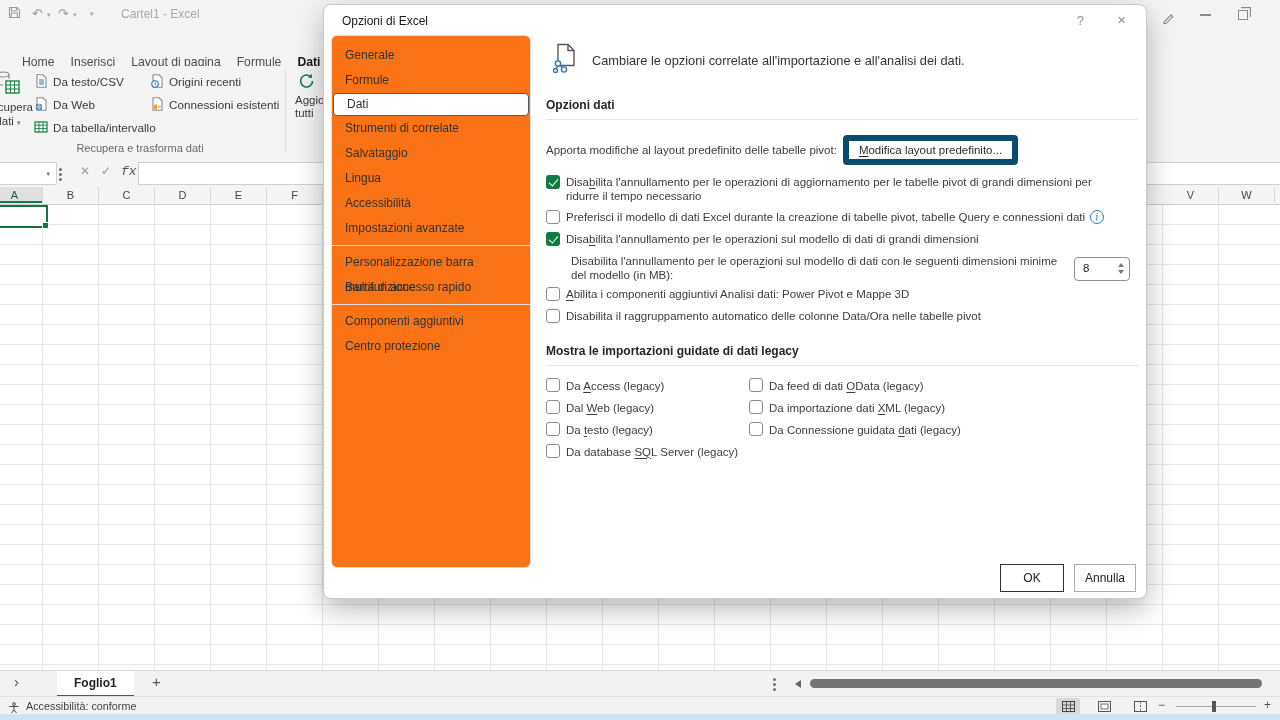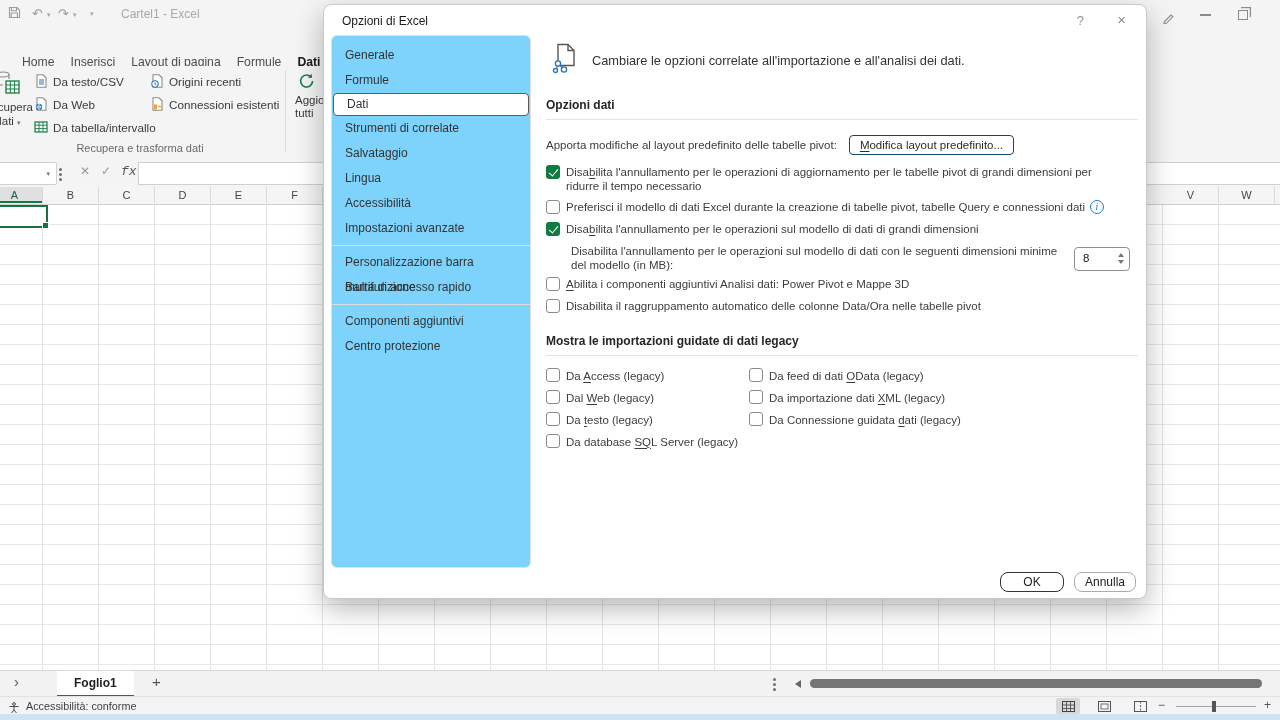--- a/index.html
+++ b/index.html
@@ -76,32 +76,32 @@
   #zoom-thumb{position:absolute;left:1212px;top:4px;width:4px;height:11px;background:#555}
   #zoom-plus{position:absolute;left:1264px;top:1px;font-size:12px;color:#555}
   #taskstrip{left:0;top:714px;width:1280px;height:6px;background:#cfe3f4}
 
   
   #dialog{left:323px;top:4px;width:822px;height:593px;background:#fff;border:1px solid #c9c9c9;
           border-radius:8px;box-shadow:0 10px 28px rgba(0,0,0,.28);z-index:10}
   #dlg-title{position:absolute;left:18px;top:9px;font-size:12px;color:#1b1b1b}
   #dlg-help{position:absolute;right:62px;top:8px;font-size:13px;color:#8f8f8f}
   #dlg-close{position:absolute;right:20px;top:6px;font-size:15px;color:#8f8f8f}
-  #nav{position:absolute;left:7px;top:30px;width:200px;height:533px;background:#7dd3fc;
+  #nav{position:absolute;left:7px;top:30px;width:200px;height:533px;background:#f97316;
        border:1px solid #e1e1e1;border-radius:6px;box-sizing:border-box;padding-top:7px}
   .nav-item{height:25px;line-height:25px;padding-left:13px;font-size:12px;color:#333}
   .nav-item.selected{background:#fff;border:1.5px solid #5c5c5c;border-radius:4px;margin:0 1px;line-height:21px;height:21px}
   .nav-div{height:1px;background:#dcdcdc;margin:4px 0}
   #content{position:absolute;left:222px;top:30px;width:592px}
   #intro{display:flex;align-items:center;gap:13px;margin:8px 0 0 6px}
   #intro .t{font-size:12.8px;color:#333}
   .sec-title{font-size:12px;font-weight:bold;color:#262626;margin-top:20px}
   .sec-hr{border:none;border-top:1px solid #e4e4e4;margin:7px 0 0 0}
   #pivotrow{display:flex;align-items:center;margin-top:15px;font-size:11.5px;color:#3d3d3d}
-  #pivotBtn{margin-left:12px;padding:3px 10px;border:1px solid #0c4a6e;border-radius:4px;background:#fff;
+  #pivotBtn{margin-left:6px;padding:3px 10px;border:6px solid #0c4a6e;border-radius:4px;background:#fff;
             font-size:11.5px;color:#2c2c2c;font-family:"Liberation Sans",sans-serif}
   #optList{margin-top:11px}
   .opt{display:flex;align-items:flex-start;margin-bottom:8px;font-size:11.5px;color:#3d3d3d;line-height:13.5px}
   .opt .olbl{max-width:560px}
   .opt.sub{padding-left:25px;margin-bottom:6px;align-items:center}
   .opt.sub .olbl{width:505px}
   .cb{width:14px;height:14px;border-radius:3px;flex:none;margin-right:6px;box-sizing:border-box;position:relative;top:-1px}
   .cb.on{background:#0f7b41}
   .cb.on::after{content:"";position:absolute;left:4.5px;top:1.5px;width:4px;height:8px;
                 border:solid #fff;border-width:0 1.6px 1.6px 0;transform:rotate(40deg)}
@@ -112,21 +112,21 @@
   .spinner{margin-left:auto;margin-right:8px;width:54px;height:22px;border:1px solid #8f8f8f;border-radius:4px;
            position:relative;flex:none;background:#fff}
   .spin-val{position:absolute;left:8px;top:4px;font-size:11.5px;color:#222}
   .spin-btns{position:absolute;right:5px;top:3px}
   .spin-btns i{display:block;width:0;height:0;border-left:3.5px solid transparent;border-right:3.5px solid transparent;margin:2.5px 0}
   .spin-btns i.up{border-bottom:4px solid #777}
   .spin-btns i.dn{border-top:4px solid #777}
   #legacy{display:grid;grid-template-columns:203px auto;margin-top:13px;row-gap:8px;justify-content:start}
   .lg-row{display:flex;align-items:flex-end;font-size:11.5px;color:#3d3d3d;line-height:13.5px}
   #dlg-footer{position:absolute;right:10px;bottom:6px;display:flex;gap:10px}
-  .dbtn{height:20px;border-radius:8px;background:#fff;font-size:12px;color:#222;
+  .dbtn{height:28px;border-radius:0;background:#fff;font-size:12px;color:#222;
         font-family:"Liberation Sans",sans-serif;padding:0 2px}
   #okBtn{width:64px;border:1.6px solid #333}
   #cancelBtn{width:62px;border:1px solid #ababab}
 </style>
 </head>
 <body>
 
 <div class="abs" id="titlebar">
   <span class="qat-ic" style="left:8px"><svg width="13" height="13" viewBox="0 0 13 13">
         <path d="M1.5 1.5h7.5l2.5 2.5v7.5h-10z" fill="none" stroke="#9c9c9c" stroke-width="1.1"></path>

